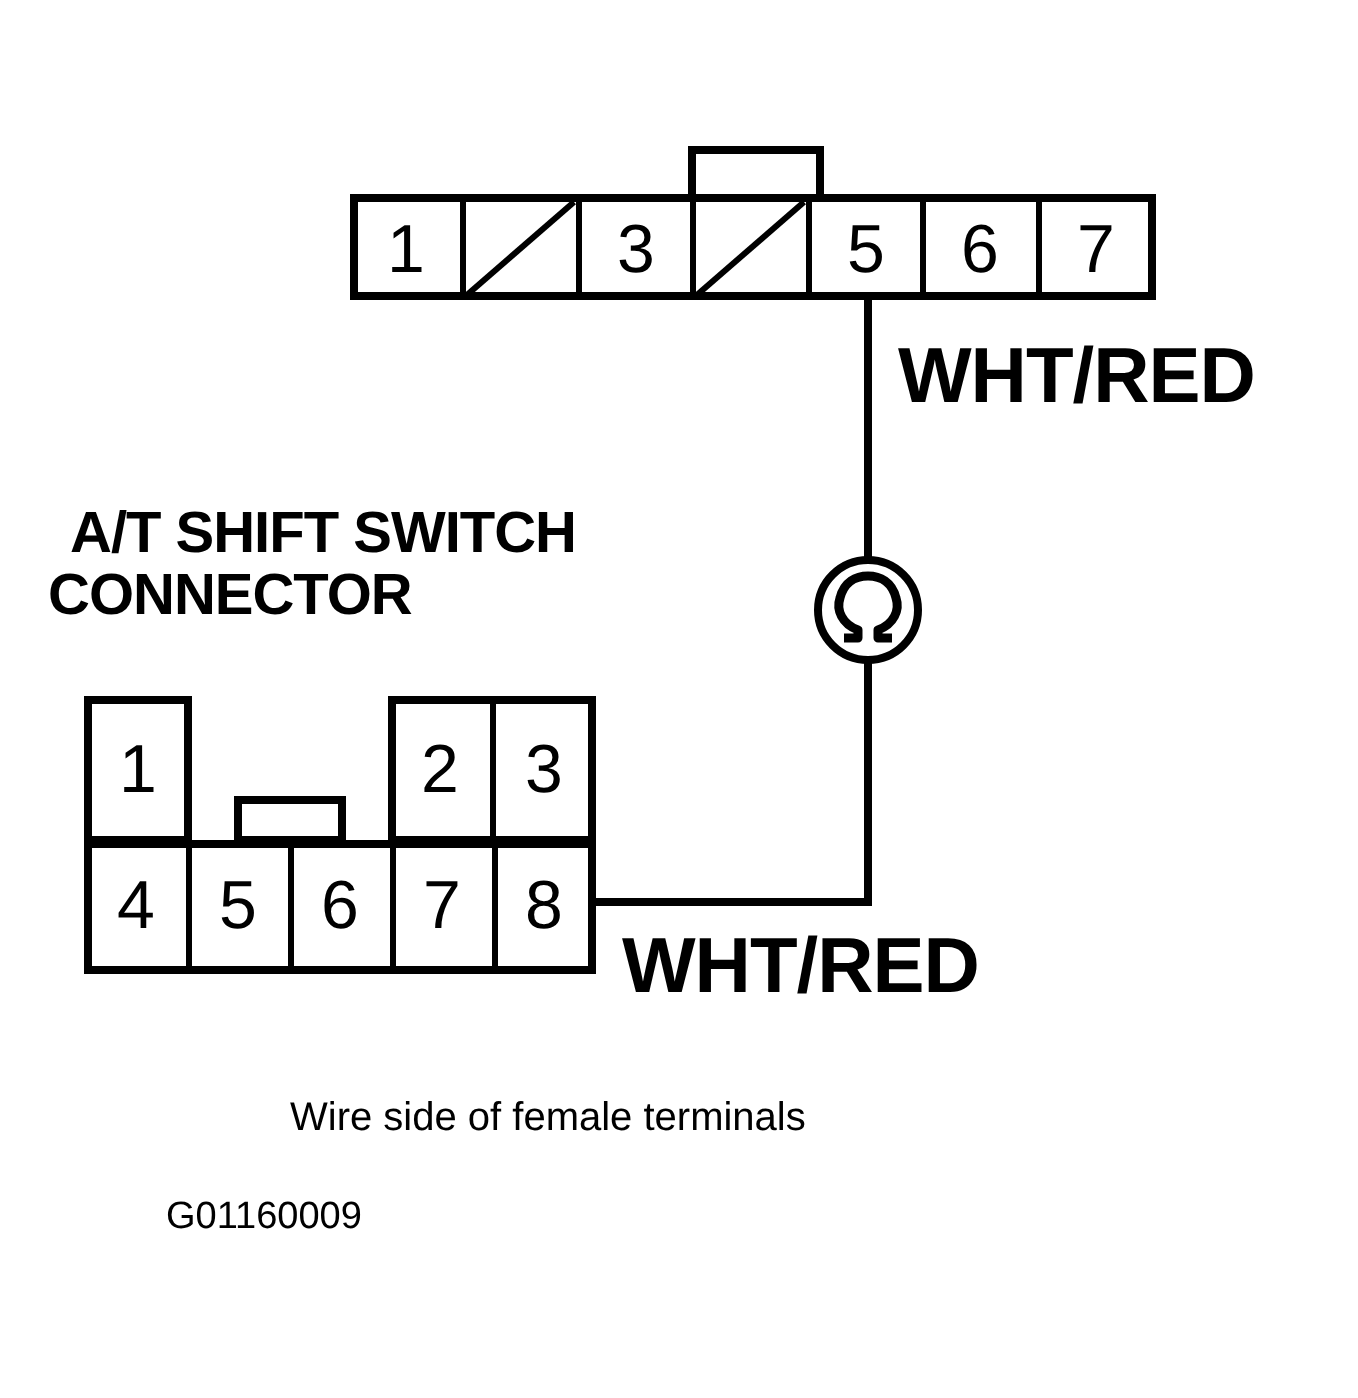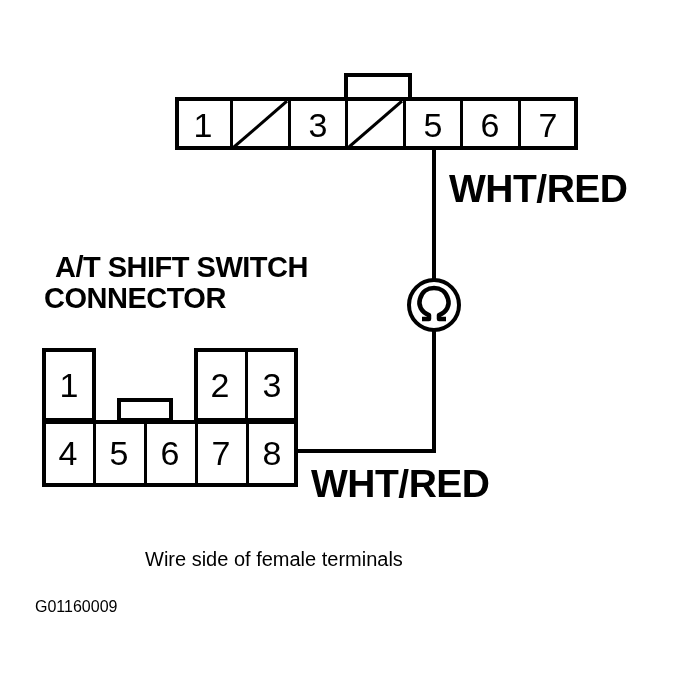--- a/index.html
+++ b/index.html
@@ -91,21 +91,22 @@
     font-size: 39px;
   }
   .conn-title {
     font-size: 29px;
     line-height: 31px;
   }
   .caption {
     font-size: 20px;
   }
   .refcode {
-    font-size: 16px;
+    font-size: 19px;
+    margin-left: 48px;
   }
 </style>
 </head>
 <body>
 
 <div id="canvas">
 
   <div class="rect-box" style="left:344px; top:73px; width:68px; height:28px; border-width:4px;"></div>
 
   <div class="rect-box" style="left:175px; top:97px; width:403px; height:53px;"></div>
@@ -150,22 +151,22 @@
                C 44 28 41 35 33 38
                L 33 42 L 40 42" fill="none" stroke="#000" stroke-width="4.5" stroke-linecap="butt" stroke-linejoin="round"></path>
     </svg>
   </div>
 
   <div class="wire-v" style="left:432px; top:331px; height:122px;"></div>
   <div class="wire-h" style="left:295px; top:449px; width:141px;"></div>
 
   <div class="lbl-bold wire-label" style="left:311px; top:462px;">WHT/RED</div>
 
-  <div class="lbl-bold conn-title" style="left:35px; top:252px;margin-left:20px;">A/T SHIFT SWITCH</div>
-  <div class="lbl-bold conn-title" style="left:44px; top:283px;">CONNECTOR</div>
+  <div class="lbl-bold conn-title" style="left:35px; top:252px;">A/T SHIFT SWITCH</div>
+  <div class="lbl-bold conn-title" style="left:24px; top:283px;">CONNECTOR</div>
 
   <div class="rect-box" style="left:42px; top:348px; width:54px; height:74px;"></div>
   <div class="cell-num" style="left:42px; top:368px; width:54px;">1</div>
 
   <div class="rect-box" style="left:117px; top:398px; width:56px; height:24px;"></div>
 
   <div class="rect-box" style="left:194px; top:348px; width:104px; height:74px;"></div>
   <div class="vline" style="left:245px; top:350px; height:70px;"></div>
   <div class="cell-num" style="left:194px; top:368px; width:52px;">2</div>
   <div class="cell-num" style="left:246px; top:368px; width:52px;">3</div>

